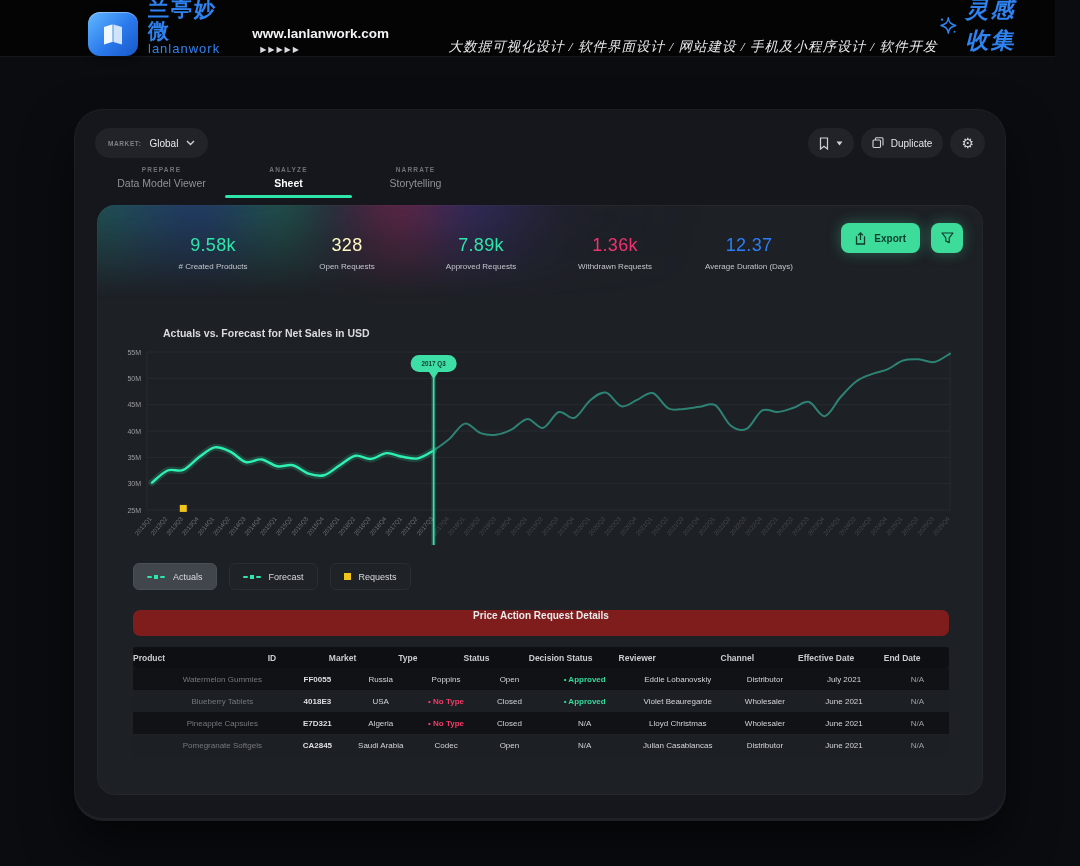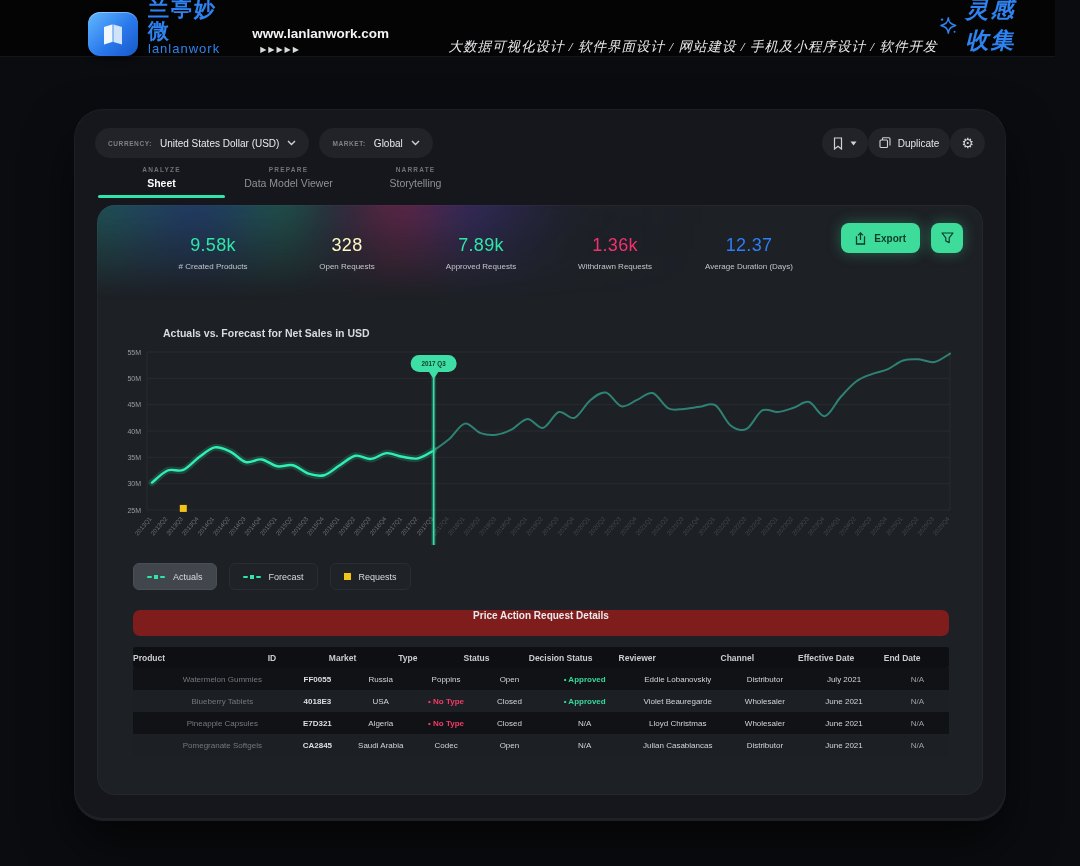--- a/index.html
+++ b/index.html
@@ -28,21 +28,21 @@
   .dash-card { position:absolute; left:75px; top:110px; width:930px; height:710px; background:#16171c;
     border-radius:28px; box-shadow:0 0 0 1px #1e1f25, 0 24px 50px rgba(0,0,0,.6), inset 0 -2px 0 rgba(255,255,255,.045); }
 
   
   .controls { position:absolute; left:20px; top:18px; right:20px; display:flex; align-items:center; }
   .pill { height:30px; background:#212329; border-radius:16px; display:inline-flex; align-items:center;
     padding:0 13px; gap:8px; cursor:pointer; }
   .pill + .pill { margin-left:10px; }
   .pill-label { font-size:6.5px; color:#7e8187; letter-spacing:.6px; font-weight:bold; }
   .pill-value { font-size:10px; color:#e9eaec; }
-  .right-controls { margin-left:auto; display:flex; }
+  .right-controls { margin-left:auto; display:flex; gap:7px; }
   .icon-pill { height:30px; background:#212329; border-radius:15px; display:inline-flex; align-items:center;
     justify-content:center; padding:0 11px; gap:7px; cursor:pointer; color:#d0d3d7; }
   .icon-pill .lbl { font-size:10px; color:#e4e5e8; }
   .gear-glyph { font-family:"DejaVu Sans",sans-serif; font-size:14px; line-height:1; color:#cfd2d6; }
 
   
   .tabs { position:absolute; left:23px; top:56px; display:flex; }
   .tab { width:127px; text-align:center; cursor:pointer; padding-bottom:9px; position:relative; }
   .tab-group { font-size:6.5px; letter-spacing:1.2px; color:#6f7278; font-weight:bold; }
   .tab-label { font-size:10.5px; margin-top:4px; color:#8e9197; }
@@ -136,27 +136,20 @@
         <circle cx="22.5" cy="22" r="1.3" fill="#2e83f0"></circle>
       </svg>
       <span class="collect-text">灵感收集</span>
     </div>
   </div>
 
   <div class="dash-card">
 
     <div class="controls">
       <div class="pill">
-        <span class="pill-label">CURRENCY:</span>
-        <span class="pill-value">United States Dollar (USD)</span>
-        <svg width="9" height="6" viewBox="0 0 9 6">
-          <polyline points="1,1 4.5,4.5 8,1" fill="none" stroke="#cfd2d6" stroke-width="1.4"></polyline>
-          </svg>
-      </div>
-      <div class="pill">
         <span class="pill-label">MARKET:</span>
         <span class="pill-value">Global</span>
         <svg width="9" height="6" viewBox="0 0 9 6">
           <polyline points="1,1 4.5,4.5 8,1" fill="none" stroke="#cfd2d6" stroke-width="1.4"></polyline>
           </svg>
       </div>
       <div class="right-controls">
         <div class="icon-pill">
           <svg width="10" height="13" viewBox="0 0 10 13">
             <path d="M1.5 1 h7 v11 l-3.5 -2.8 l-3.5 2.8 Z" fill="none" stroke="#cfd2d6" stroke-width="1.2"></path>
@@ -172,28 +165,28 @@
             </svg>
           <span class="lbl">Duplicate</span>
         </div>
         <div class="icon-pill">
           <span class="gear-glyph">⚙</span>
         </div>
       </div>
     </div>
 
     <div class="tabs">
+        <div class="tab">
+          <div class="tab-group">PREPARE</div>
+    <div class="tab-label">Data Model Viewer</div>
+        </div>
         <div class="tab active">
           <div class="tab-group">ANALYZE</div>
     <div class="tab-label">Sheet</div>
           <div class="tab-underline"></div>
-        </div>
-        <div class="tab">
-          <div class="tab-group">PREPARE</div>
-    <div class="tab-label">Data Model Viewer</div>
         </div>
         <div class="tab">
           <div class="tab-group">NARRATE</div>
     <div class="tab-label">Storytelling</div>
         </div>
       </div>
 
     <div class="panel">
       <div class="panel-glow" style="position:absolute;"></div>
 

